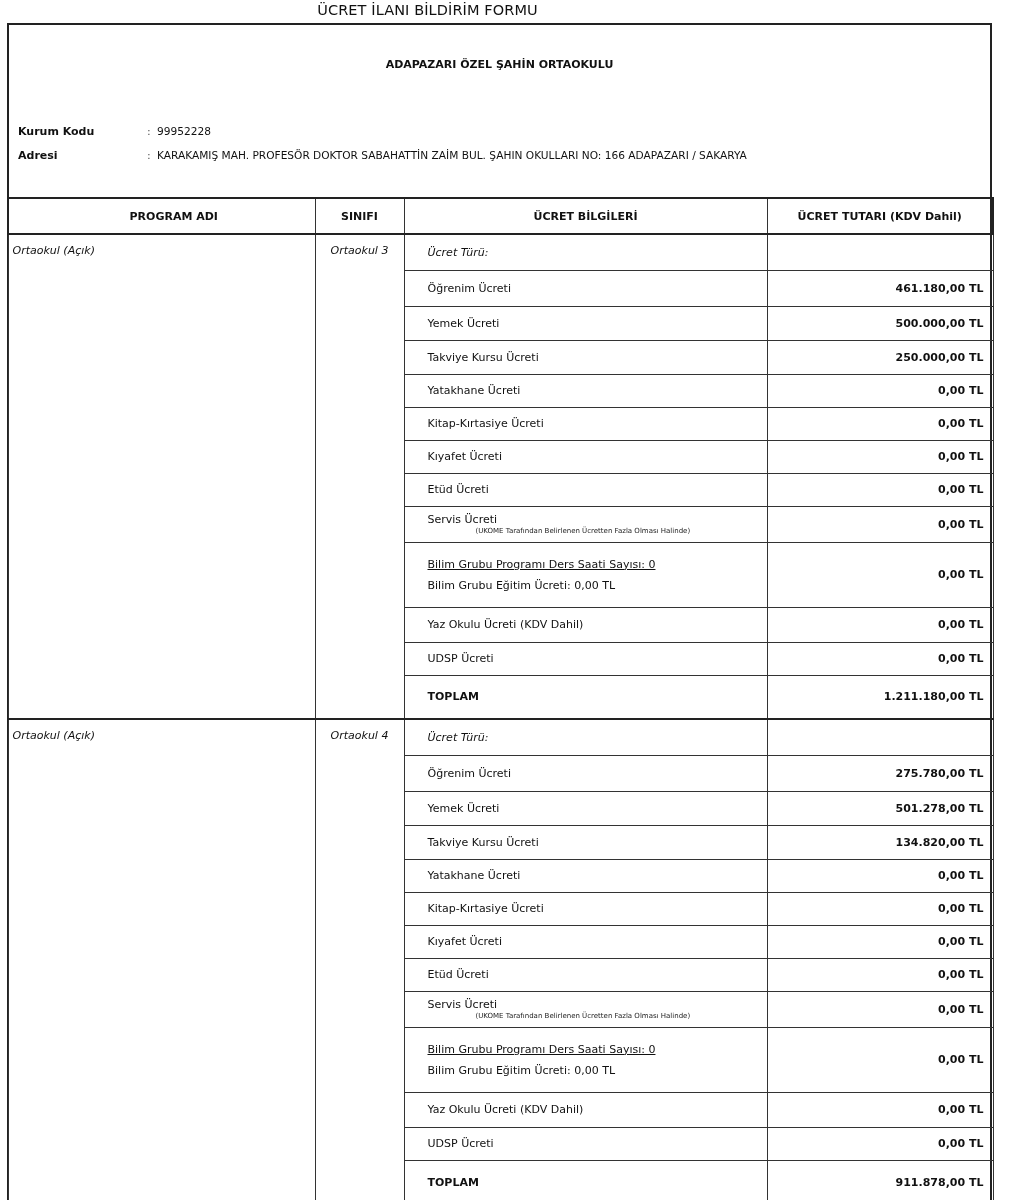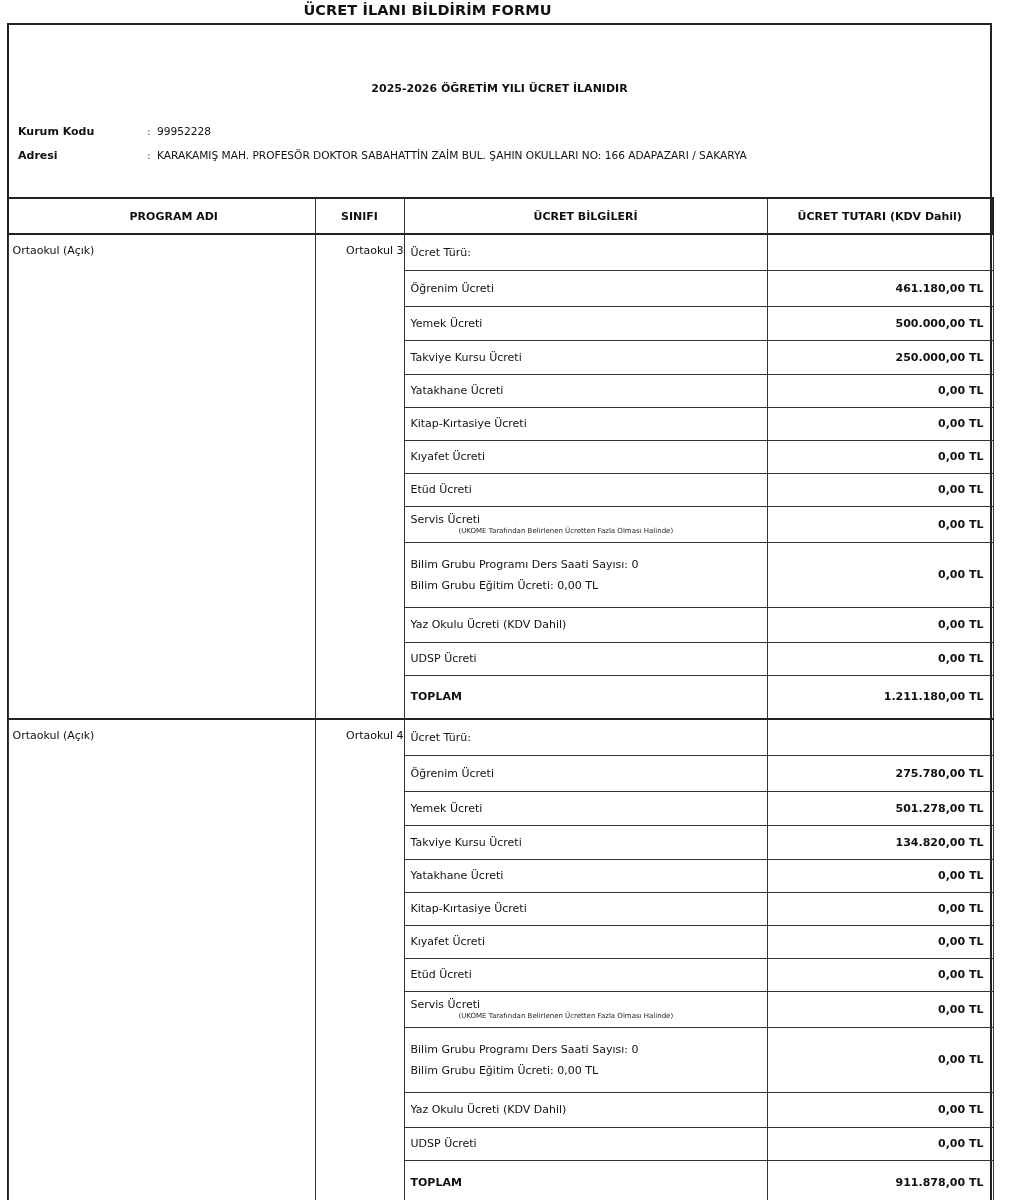--- a/index.html
+++ b/index.html
@@ -1,21 +1,21 @@
 <!DOCTYPE html>
 <html><head>
 <meta charset="utf-8">
 <style>
   * { box-sizing: border-box; margin: 0; padding: 0; }
   html, body { width: 1009px; height: 1200px; background: #ffffff; overflow: hidden; }
   body { font-family: "DejaVu Sans", sans-serif; color: #111; position: relative; }
 
   .form-title {
     position: absolute; left: 0; top: 2px; width: 855px; height: 20px;
-    text-align: center; font-weight: bold; font-size: 14.5px; letter-spacing: 0.1px;
+    text-align: center; font-weight: normal; font-size: 14.5px; letter-spacing: 0.1px;
   }
   .outer {
     position: absolute; left: 7px; top: 23px; width: 985px; height: 1200px;
     border-left: 2px solid #222; border-right: 2px solid #222; border-top: 2px solid #222;
   }
   .info-box { position: absolute; left: 0; top: 0; width: 981px; height: 174px; }
   .school-name, .year-line {
     position: absolute; left: 0; width: 981px; text-align: center;
     font-weight: bold; font-size: 11px;
   }
@@ -33,38 +33,38 @@
     border-collapse: collapse; table-layout: fixed;
     font-size: 11px;
   }
   table.fees th, table.fees td { border: 1px solid #333; }
   table.fees th {
     height: 36px; font-weight: bold; font-size: 11px; text-align: center;
     border-top: 2px solid #222; border-bottom: 2px solid #222;
   }
   table.fees td { vertical-align: middle; }
   td.prog { vertical-align: top !important; padding: 9px 0 0 4px; font-size: 11px; border-left: 2px solid #222; border-right: 2px solid #222; }
-  td.cls { vertical-align: top !important; text-align: right; padding: 9px 0 0 0; font-size: 11px; border-right: 2px solid #222; }
-  td.fee-name { padding-left: 6px; font-size: 11px; border-right: 2px solid #222; }
+  td.cls { vertical-align: top !important; text-align: center; padding: 9px 0 0 0; font-size: 11px; border-right: 2px solid #222; }
+  td.fee-name { padding-left: 23px; font-size: 11px; border-right: 2px solid #222; }
   td.fee-amt { text-align: right; padding-right: 9px; font-weight: bold; font-size: 11px; border-right: 2px solid #222; }
-  tr.block-start td { border-top: 2px solid #222; }
+  tr.block-start td { border-top: 2px solid #222; font-style: italic; }
   tr.total-row td { border-bottom: 1px solid #22c55e; }
   .subnote { display: block; font-size: 7px; color: #222; margin-top: 1px; margin-left: 48px; }
-  .bilim-line1 { display: block; margin-bottom: 8px; }
+  .bilim-line1 { display: block; margin-bottom: 8px; text-decoration: underline; }
   .bilim-line2 { display: block; }
   td.fee-name.total { font-weight: bold; }
 </style>
 </head>
 <body>
 
 <div class="form-title">ÜCRET İLANI BİLDİRİM FORMU</div>
 
 <div class="outer">
   <div class="info-box">
-    <div class="year-line">2025-2026 ÖĞRETİM YILI ÜCRET İLANIDIR</div>
+    <div class="school-name">ADAPAZARI ÖZEL ŞAHİN ORTAOKULU</div>
 
     <div class="kv kv-code">
       <span class="k">Kurum Kodu</span>
       <span class="sep">:</span>
       <span class="v">99952228</span>
     </div>
     <div class="kv kv-addr">
       <span class="k">Adresi</span>
       <span class="sep">:</span>
       <span class="v">KARAKAMIŞ MAH. PROFESÖR DOKTOR SABAHATTİN ZAİM BUL. ŞAHIN OKULLARI NO: 166 ADAPAZARI / SAKARYA</span>

